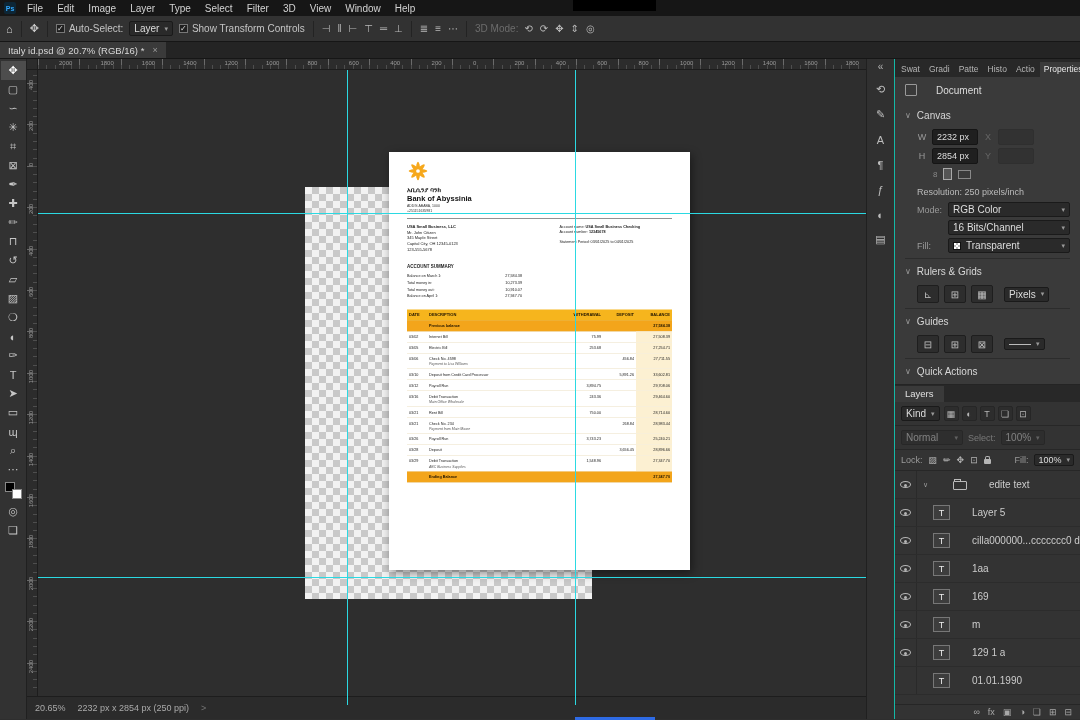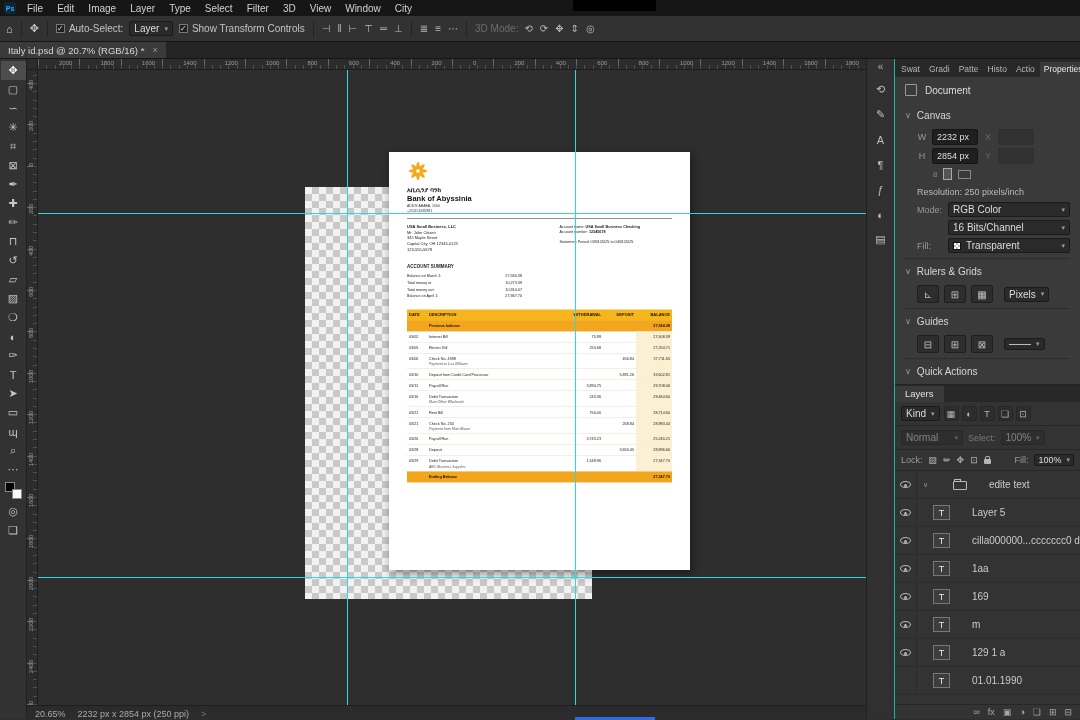--- a/index.html
+++ b/index.html
@@ -43,21 +43,21 @@
     background-size:100% 4px,100% 100%;background-position:left bottom,0 0;background-repeat:no-repeat}
   .hruler span{position:absolute;top:1px;font-size:6px;color:#9a9a9a}
   .vruler{position:absolute;left:0;top:11px;width:11px;bottom:14px;background:#2c2c2c;border-right:1px solid #1d1d1d;z-index:6;overflow:hidden;
     background-image:repeating-linear-gradient(0deg,#4e4e4e 0 1px,transparent 1px 8.28px),repeating-linear-gradient(0deg,#6a6a6a 0 1px,transparent 1px 41.4px);
     background-size:4px 100%,100% 100%;background-position:right 0,0 0;background-repeat:no-repeat}
   .vruler span{position:absolute;left:1px;font-size:6px;color:#9a9a9a;writing-mode:vertical-rl;transform:rotate(180deg)}
   .pasteboard{position:absolute;left:11px;top:11px;right:0;bottom:14px;overflow:hidden;background:#2e2e2e}
   .checker{position:absolute;left:267px;top:117px;width:287px;height:412px;background:repeating-conic-gradient(#c9c9c9 0 90deg,#f2f2f2 0 180deg);background-size:14px 14px}
   .gv{position:absolute;top:0;bottom:0;width:1px;background:#2bd9e2;z-index:9}
   .gh{position:absolute;left:0;right:0;height:1px;background:#2bd9e2;z-index:9}
-  .statusbar{position:absolute;left:0;right:0;bottom:0;height:14px;background:#2b2b2b;border-top:1px solid #1d1d1d;display:flex;align-items:flex-end;font-size:9px;color:#aaa;padding:0 8px;gap:12px;z-index:7}
+  .statusbar{position:absolute;left:0;right:0;bottom:0;height:23px;background:#2b2b2b;border-top:1px solid #1d1d1d;display:flex;align-items:center;font-size:9px;color:#aaa;padding:0 8px;gap:12px;z-index:7}
   .statusbar .chv{color:#777}
 
   
   .page{position:absolute;left:351px;top:82px;width:301px;height:418px;background:#fff;box-shadow:2px 3px 9px rgba(0,0,0,.45);z-index:5;overflow:hidden}
   .stmt{width:602px;height:836px;transform:scale(.5);transform-origin:0 0;color:#222;padding:16px 36px 0;font-size:8px}
   .amh{font-weight:bold;font-size:13px;margin-top:5px;color:#111}
   .bname{font-weight:bold;font-size:15px;color:#111}
   .baddr{font-size:7px;color:#333;line-height:9px;margin-top:2px}
   .stmt-hr{border:none;border-top:1.5px solid #222;margin-top:10px}
   .inforow{display:flex;justify-content:space-between;margin-top:10px;font-size:8px;line-height:11.5px}
@@ -86,21 +86,21 @@
   .dock{width:28px;background:#303030;border-left:1px solid #202020;display:flex;flex-direction:column;align-items:center;padding-top:2px}
   .dock .collapse{color:#b5b5b5;font-size:10px;height:16px}
   .dicon{width:24px;height:25px;display:flex;align-items:center;justify-content:center;color:#bdbdbd;font-size:11px}
 
   
   .rightcol{width:186px;background:#f0abfc;border-left:1px solid #14b8a6;display:flex;flex-direction:column;font-size:10px}
   .paneltabs{height:18px;background:#282828;display:flex;align-items:flex-end;padding-left:2px;gap:1px}
   .ptab{padding:2px 4px 3px;font-size:8.5px;color:#b4b4b4}
   .ptab.active{background:#3a3a3a;color:#e8e8e8}
   .properties{background:#3a3a3a;padding:5px 10px 2px;height:308px;overflow:hidden;border-bottom:1px solid #242424}
-  .prop-head{display:flex;align-items:center;gap:8px;padding:2px 0 7px;color:#ddd;font-size:10px}
+  .prop-head{display:flex;align-items:center;gap:19px;padding:2px 0 7px;color:#ddd;font-size:10px}
   .docic{width:12px;height:12px;border:1px solid #999;border-radius:1px;display:inline-block}
   .sec{display:flex;align-items:center;gap:6px;color:#d6d6d6;font-size:10px;padding:7px 0 5px;border-top:1px solid #2c2c2c;margin-top:5px}
   .sec .chev{color:#999;font-size:8px}
   .frow{display:flex;align-items:center;gap:5px;margin:3px 0 3px 12px}
   .flbl{width:10px;color:#9a9a9a;font-size:9px;text-align:center}
   .flbl.w26{width:26px;text-align:left}
   .field{background:#1f1f1f;border:1px solid #151515;border-radius:2px;padding:2px 4px;font-size:9px;color:#ddd;width:46px}
   .field.dis{width:36px;background:#2a2a2a;border-color:#222;color:#555;height:16px}
   .orient{display:flex;gap:6px;margin:4px 0 2px 28px;align-items:center}
   .or-p{width:9px;height:12px;border:1px solid #aaa;background:#555}
@@ -150,21 +150,21 @@
         <span class="mi">File</span>
         <span class="mi">Edit</span>
         <span class="mi">Image</span>
         <span class="mi">Layer</span>
         <span class="mi">Type</span>
         <span class="mi">Select</span>
         <span class="mi">Filter</span>
         <span class="mi">3D</span>
         <span class="mi">View</span>
         <span class="mi">Window</span>
-        <span class="mi">City</span>
+        <span class="mi">Help</span>
       </nav>
   </div>
 
   <div class="optionsbar">
     <span class="obicon">⌂</span>
     <span class="ob-sep"></span>
     <span class="obicon">✥</span>
     <span class="ob-sep"></span>
     <span class="chklabel">
       <span class="cb">✓</span>

